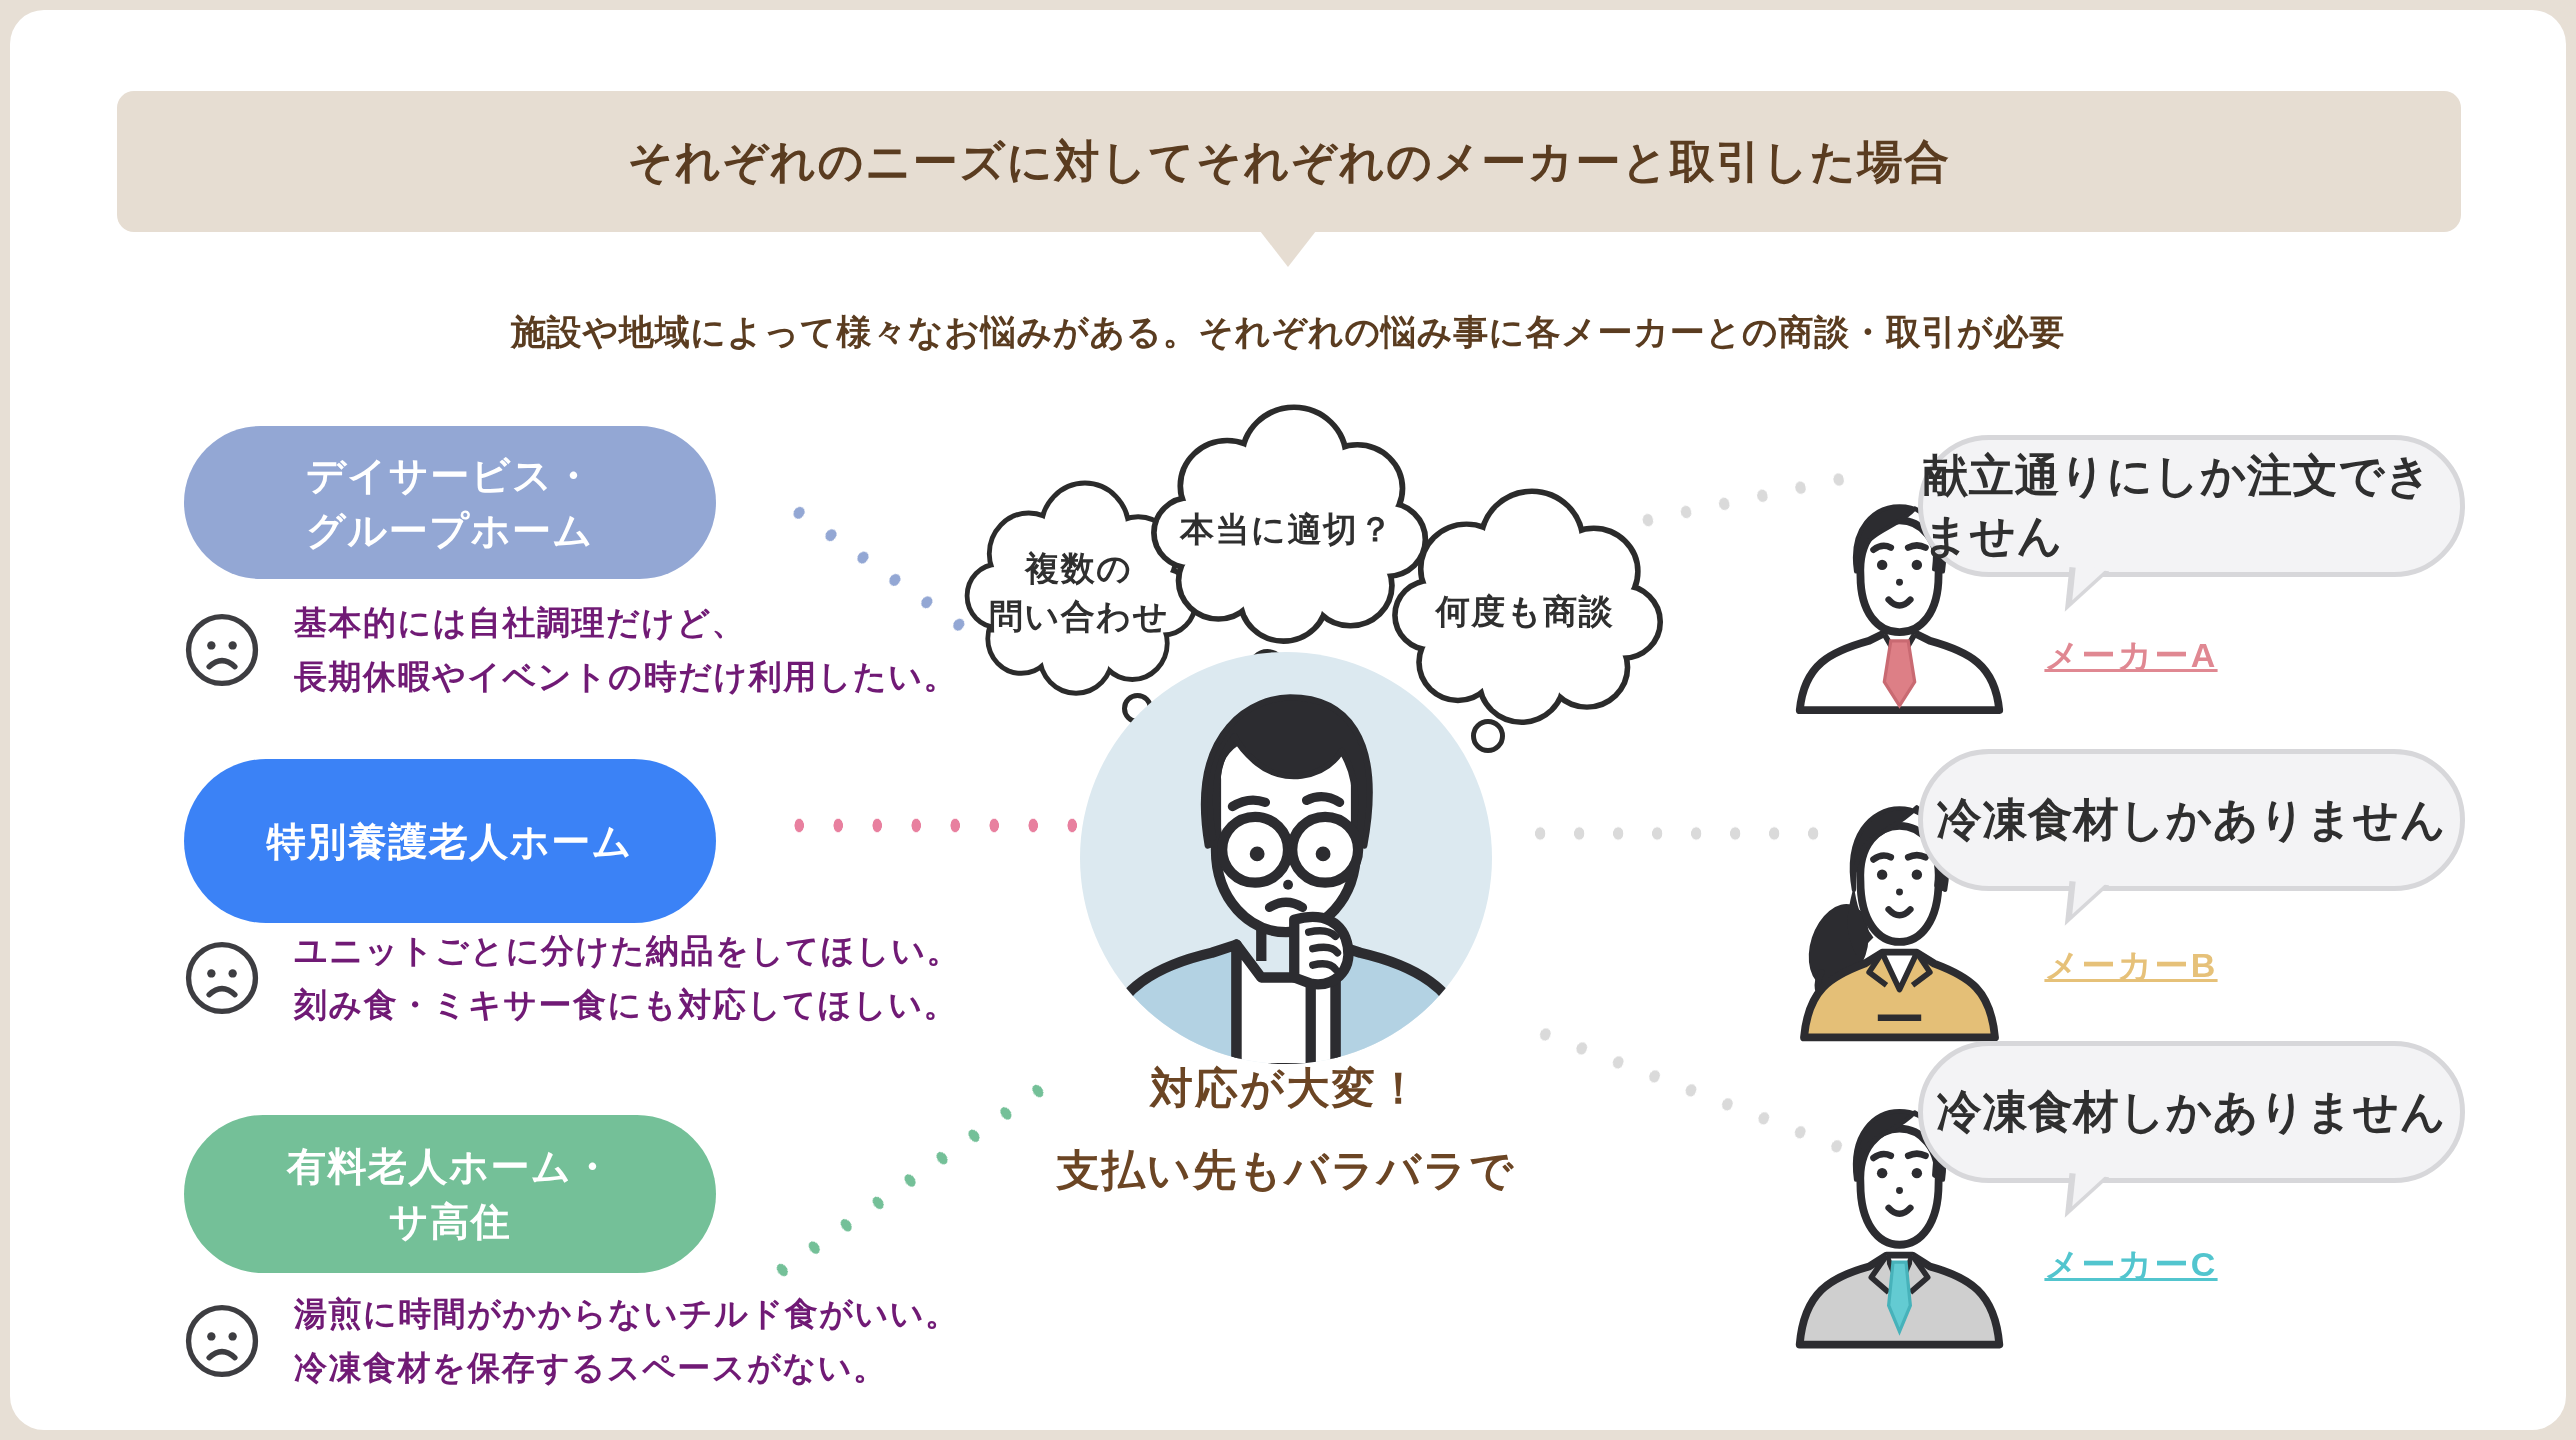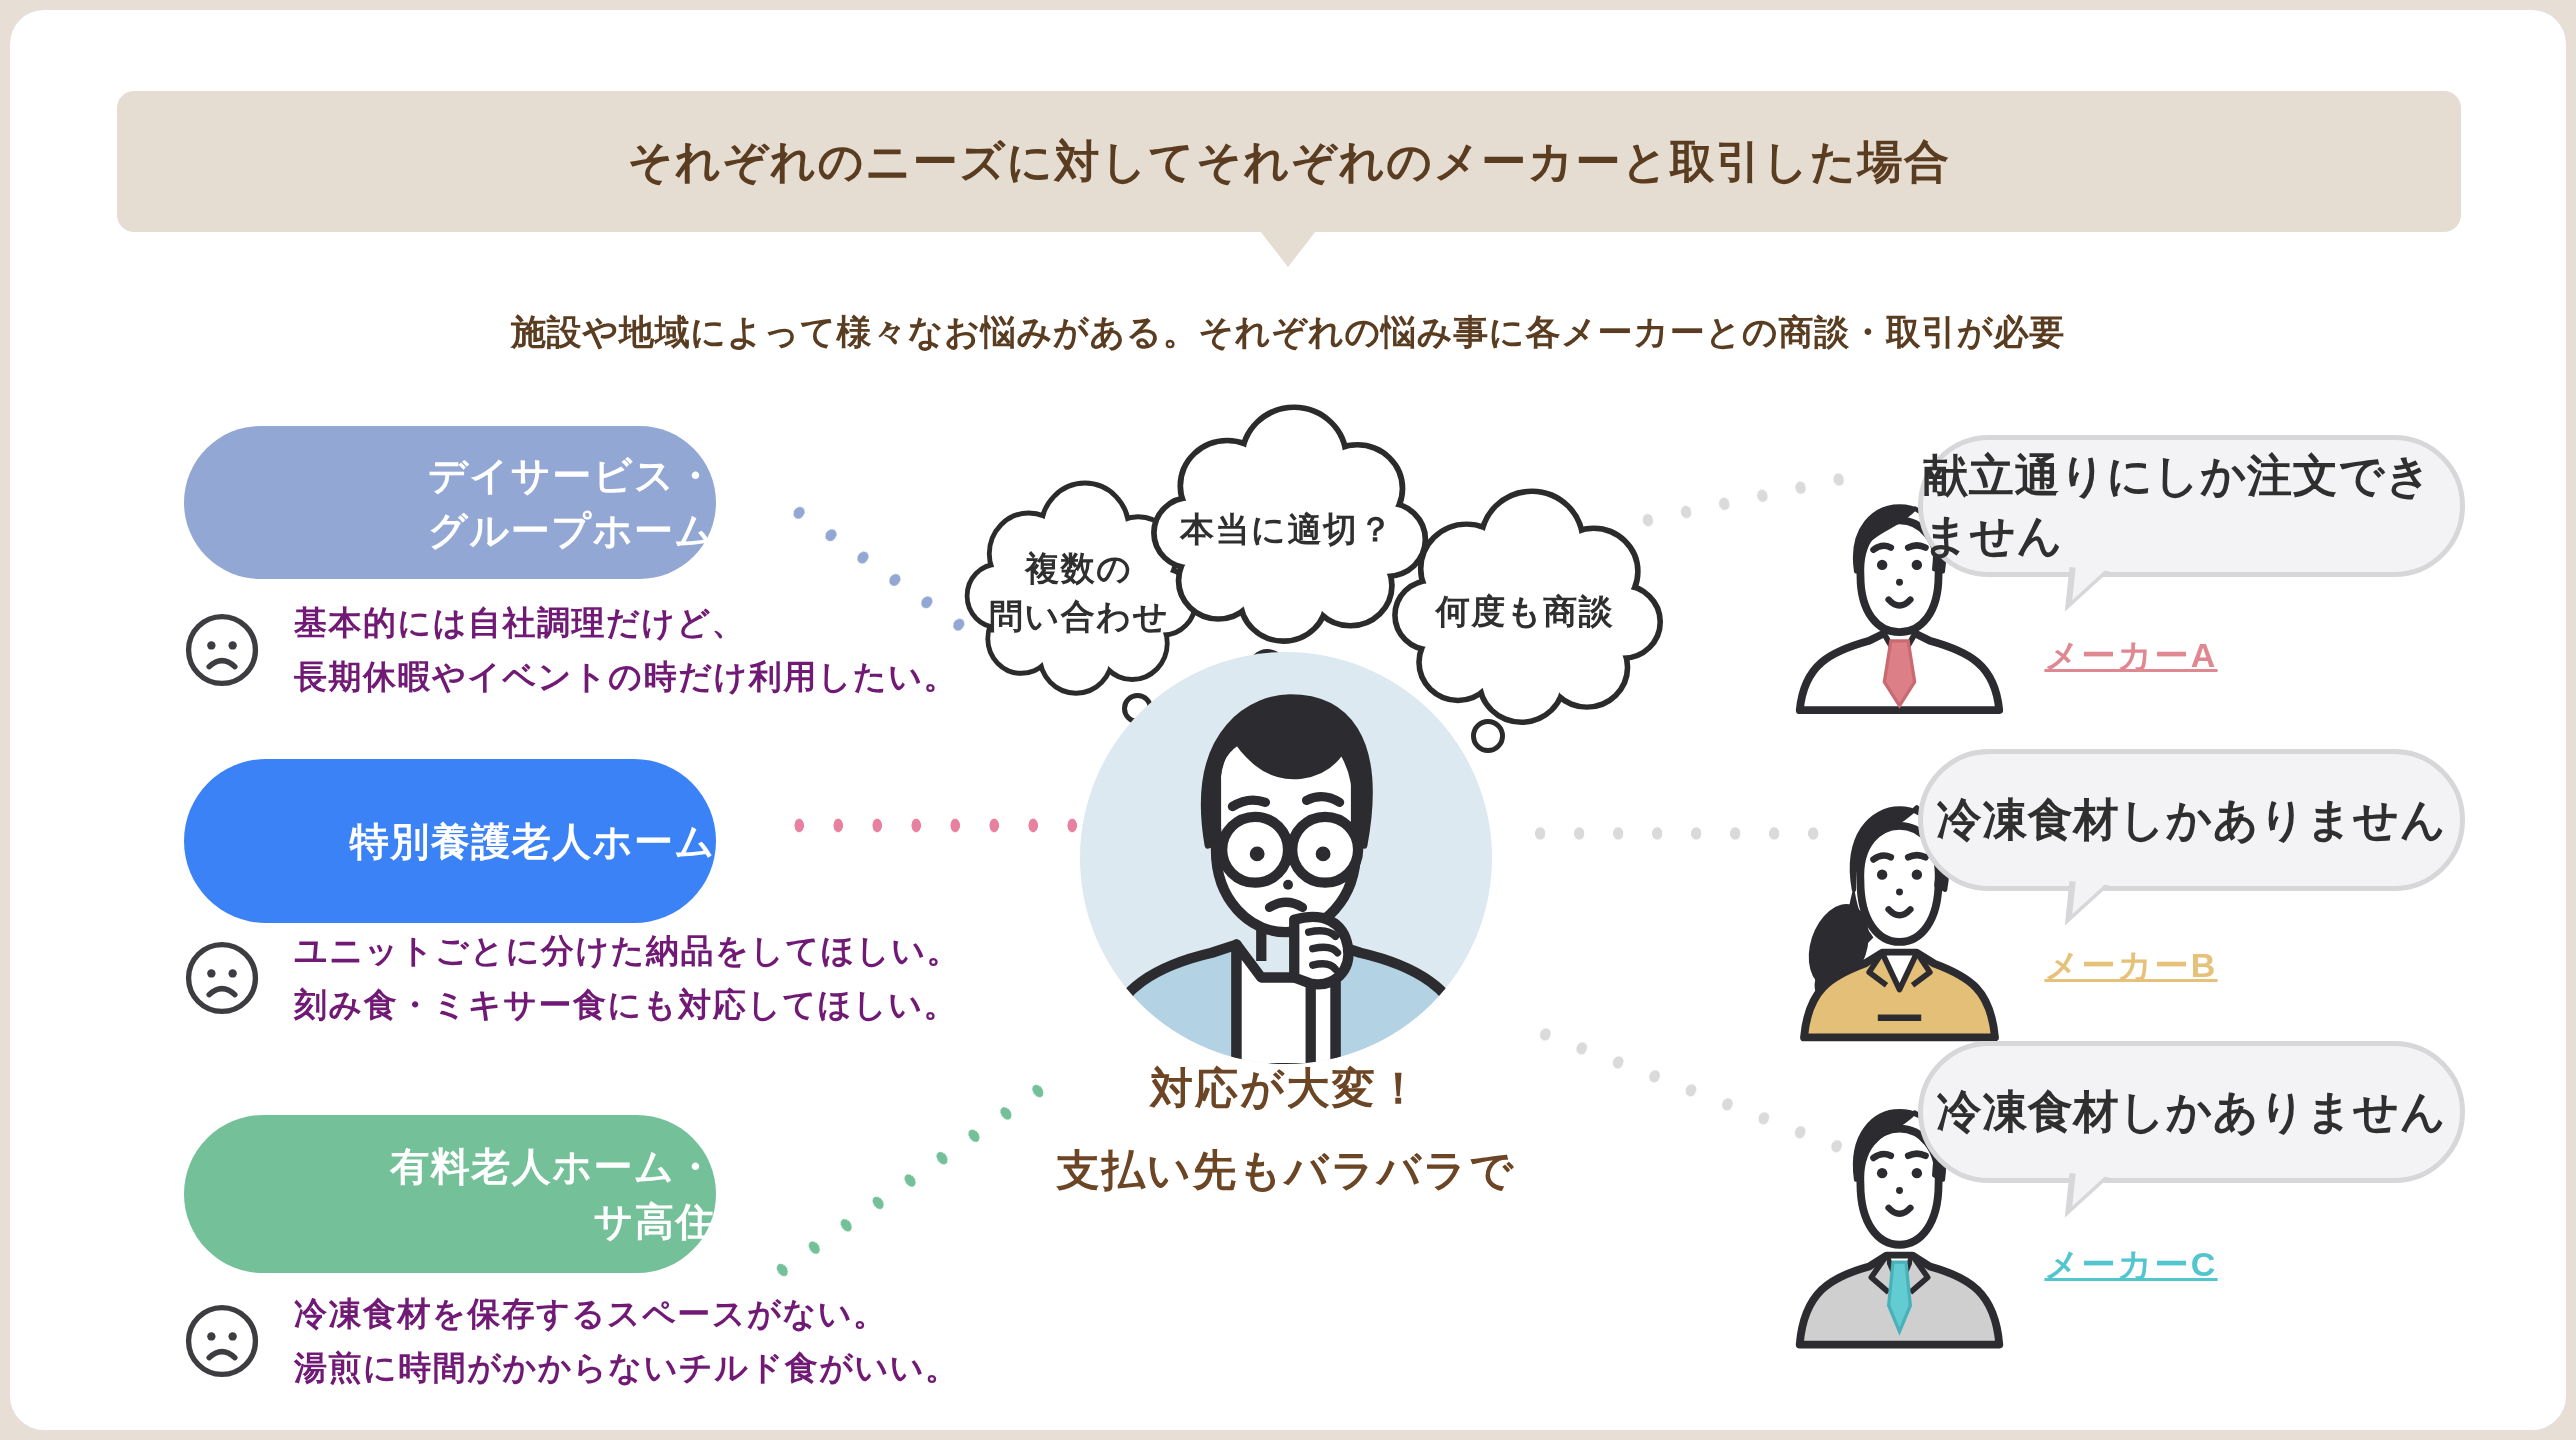--- a/index.html
+++ b/index.html
@@ -31,21 +31,21 @@
   }
   .subtitle {
     position:absolute; left:0; top:309px; width:2576px;
     text-align:center; font-size:35px; font-weight:bold; color:#5a3c20;
     letter-spacing:0.7px;
   }
   
   .pill {
     position:absolute; left:184px; width:532px;
     border-radius:90px; color:#ffffff; font-weight:bold; font-size:39px;
-    display:flex; flex-direction:column; align-items:flex-end; justify-content:center;
+    display:flex; flex-direction:column; align-items:center; justify-content:center;
     line-height:55px; letter-spacing:1.5px; text-align:center;
   }
   .pill-blue  { top:426px;  height:153px; background:#93a7d4; }
   .pill-pink  { top:759px; height:164px; background:#3b82f6; }
   .pill-green { top:1115px; height:158px; background:#74c098; }
   
   .complaint {
     position:absolute; left:184px;
     display:flex; align-items:center; gap:34px;
   }
@@ -188,22 +188,22 @@
     <span>サ高住</span>
   </div>
   <div class="complaint c3">
     <svg class="sadface" viewBox="0 0 100 100">
       <circle cx="50" cy="50" r="44" fill="#ffffff" stroke="#3d3d41" stroke-width="7"></circle>
       <circle cx="36" cy="44" r="5.5" fill="#3d3d41"></circle>
       <circle cx="64" cy="44" r="5.5" fill="#3d3d41"></circle>
       <path d="M33,72 Q50,56 67,72" fill="none" stroke="#3d3d41" stroke-width="7" stroke-linecap="round"></path>
     </svg>
     <div class="complaint-text">
+      <span>湯煎に時間がかからないチルド食がいい。</span>
       <span>冷凍食材を保存するスペースがない。</span>
-      <span>湯煎に時間がかからないチルド食がいい。</span>
     </div>
   </div>
 
   <svg width="0" height="0" style="position:absolute">
     <defs>
       <g id="cloudshape">
         <g fill="#ffffff" stroke="#2b2b2b" stroke-width="13">
           <circle cx="150" cy="150" r="92"></circle>
           <circle cx="82" cy="95" r="50"></circle>
           <circle cx="158" cy="62" r="56"></circle>

